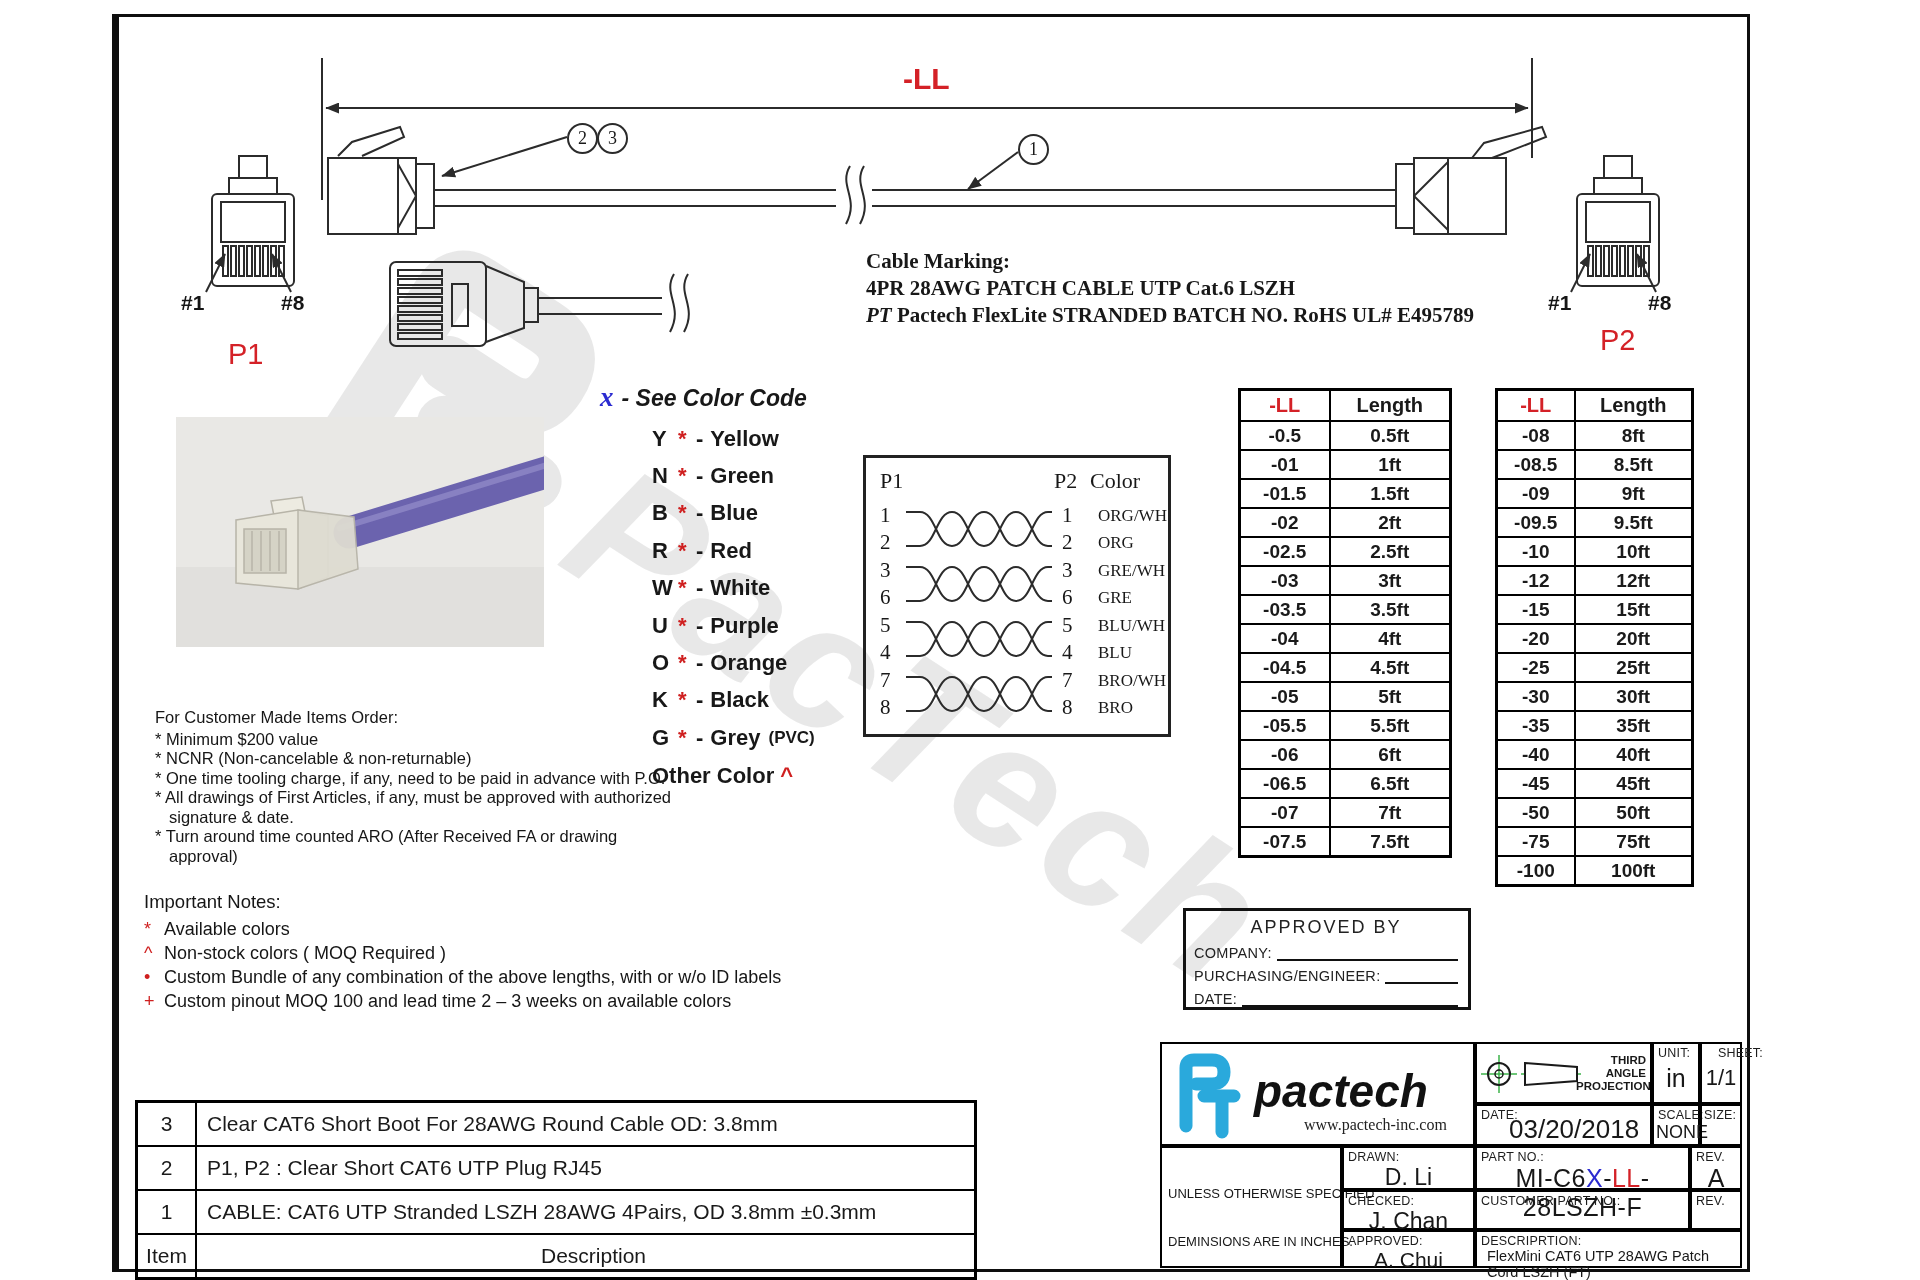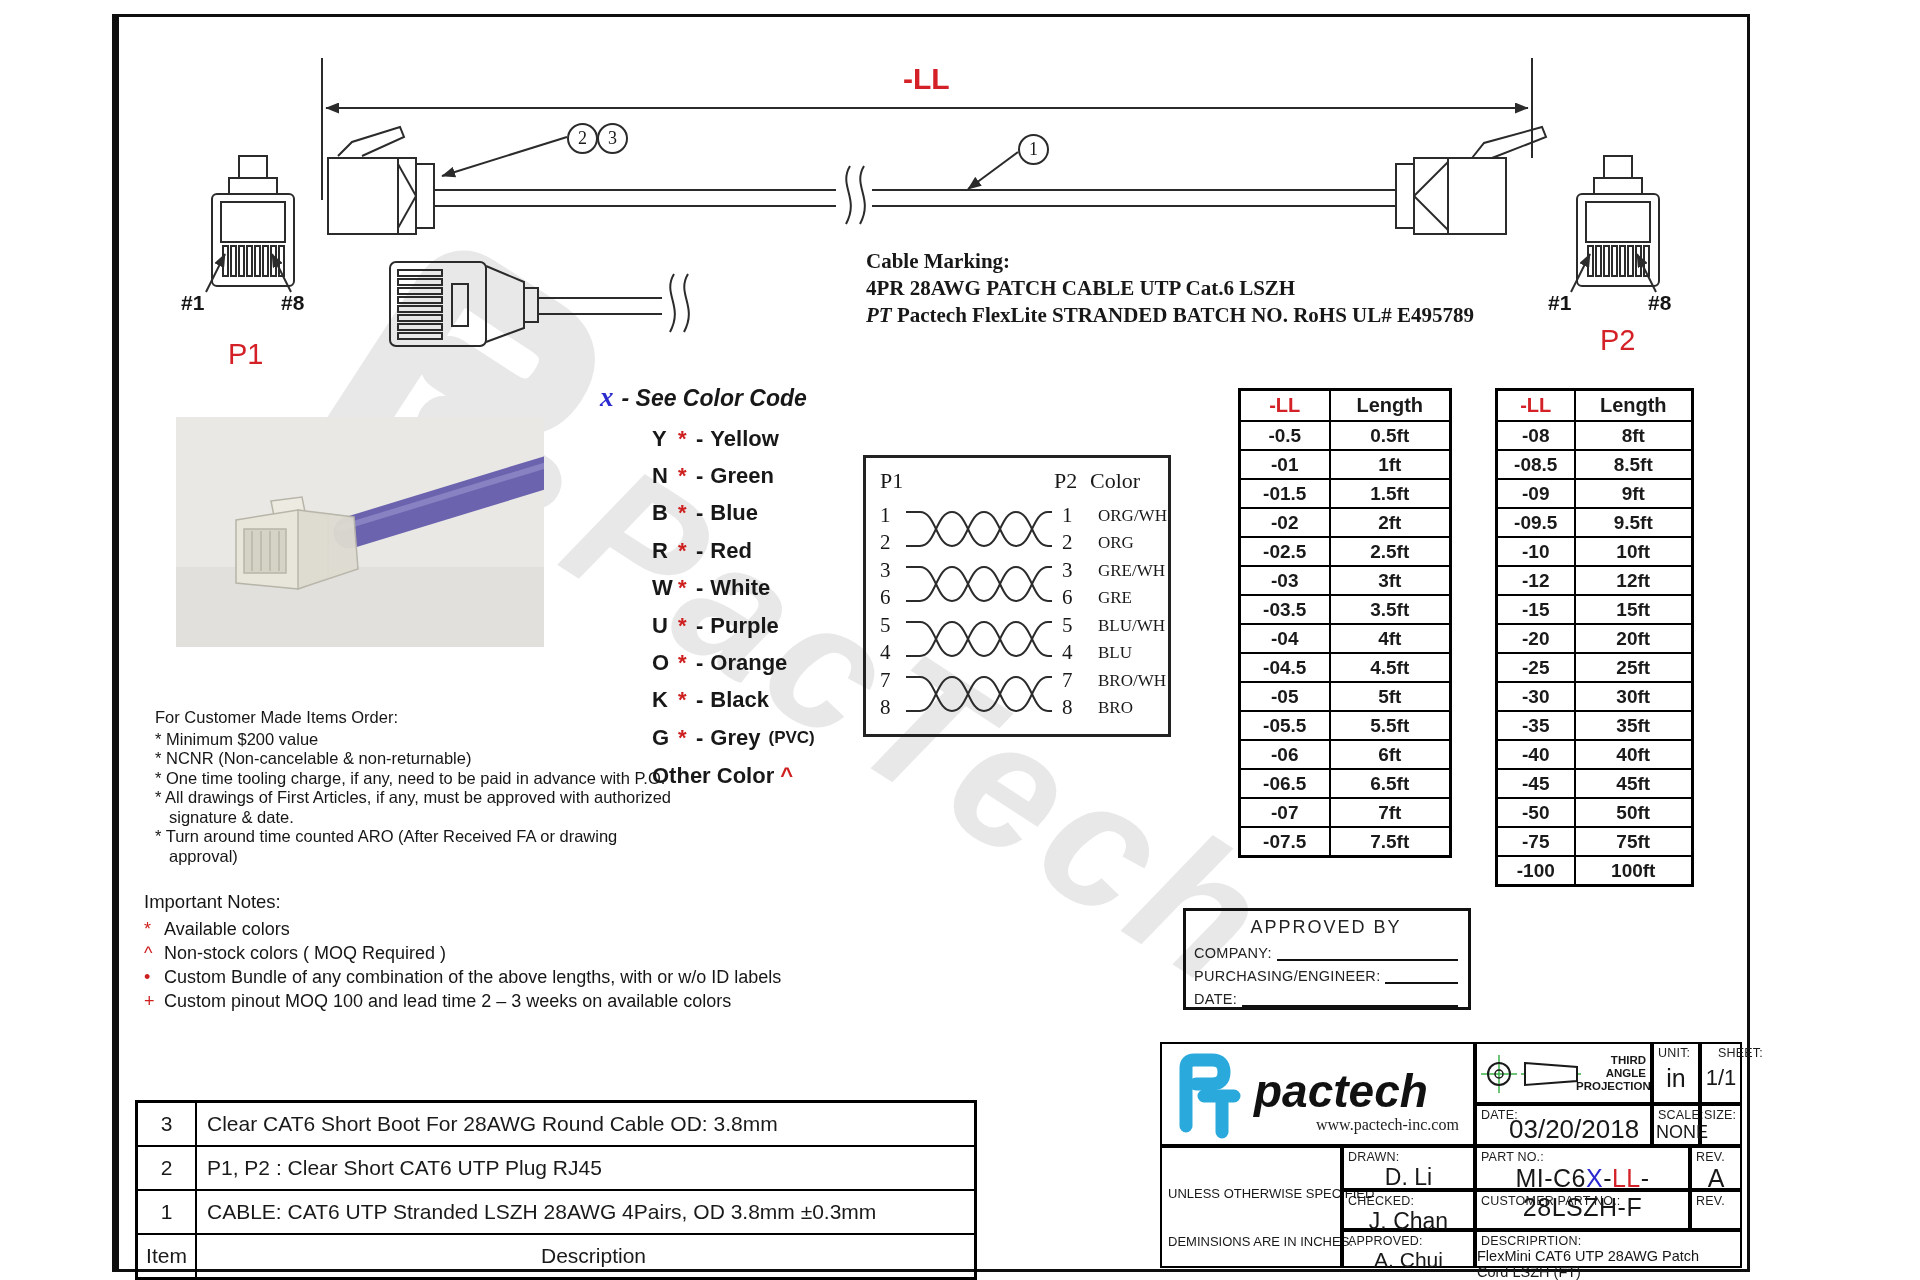--- a/index.html
+++ b/index.html
@@ -91,21 +91,21 @@
   .lblsm{font-size:12.5px;color:#1c1c1c;padding:2px 0 0 4px;letter-spacing:.2px;}
   .valcenter{text-align:center;}
   .brandword{font-size:46px;font-weight:bold;font-style:italic;letter-spacing:0px;color:#111;}
   .brandurl{font-family:"Liberation Serif",serif;font-size:16px;color:#222;}
   .projtxt{font-size:11.5px;font-weight:bold;line-height:13px;text-align:right;}
   .tol{font-size:13px;line-height:16px;white-space:pre;padding:6px 0 0 6px;}
   .namev{font-size:23px;text-align:center;}
   .partno{font-size:25px;text-align:center;font-weight:500;letter-spacing:.5px;}
   .partno .bx{color:#2b2bd0;}
   .partno .bl{color:#d42127;}
-  .descl{font-size:14.5px;line-height:16px;font-weight:500;}
+  .descl{font-size:14.5px;line-height:16px;padding-left:10px;font-weight:500;}
 </style>
 </head>
 <body>
 
 <div class="page">
 
   <div class="watermark">
     <svg width="250" height="330" viewBox="0 0 250 330">
       <g fill="none" stroke="#d7d7d7" stroke-width="56" stroke-linecap="round" stroke-linejoin="round">
         <path d="M42,290 L42,62 Q42,34 70,34 L148,34 Q190,34 190,76 Q190,118 148,118 L86,118"></path>
@@ -653,21 +653,21 @@
   <div class="tblock">
 
     <div class="cell" style="left:0;top:0;width:315px;height:104px;">
       <svg class="abs" style="left:14px;top:8px;" width="66" height="88" viewBox="0 0 66 88">
         <g fill="none" stroke="#2aa9dc" stroke-width="13" stroke-linecap="round" stroke-linejoin="round">
           <path d="M10,74 L10,16 Q10,8 18,8 L36,8 Q48,8 48,20 Q48,32 36,32 L20,32"></path>
           <path d="M28,44 L58,44 M46,44 L46,80"></path>
         </g>
       </svg>
       <div class="abs brandword" style="left:92px;top:20px;">pactech</div>
-      <div class="abs brandurl" style="left:154px;top:72px;">www.pactech-inc.com</div>
+      <div class="abs brandurl" style="left:142px;top:72px;">www.pactech-inc.com</div>
     </div>
 
     <div class="cell" style="left:315px;top:0;width:177px;height:62px;">
       <svg class="abs" style="left:2px;top:8px;" width="104" height="44" viewBox="0 0 104 44">
         <line x1="2" y1="22" x2="38" y2="22" stroke="#3db34a" stroke-width="1.5"></line>
         <line x1="20" y1="3" x2="20" y2="41" stroke="#3db34a" stroke-width="1.5"></line>
         <circle cx="20" cy="22" r="11" fill="none" stroke="#1a1a1a" stroke-width="2"></circle>
         <circle cx="20" cy="22" r="4" fill="none" stroke="#1a1a1a" stroke-width="1.5"></circle>
         <line x1="42" y1="22" x2="102" y2="22" stroke="#3db34a" stroke-width="1.5"></line>
         <polygon points="46,11 98,15 98,29 46,33" fill="#fff" stroke="#1a1a1a" stroke-width="2"></polygon>

